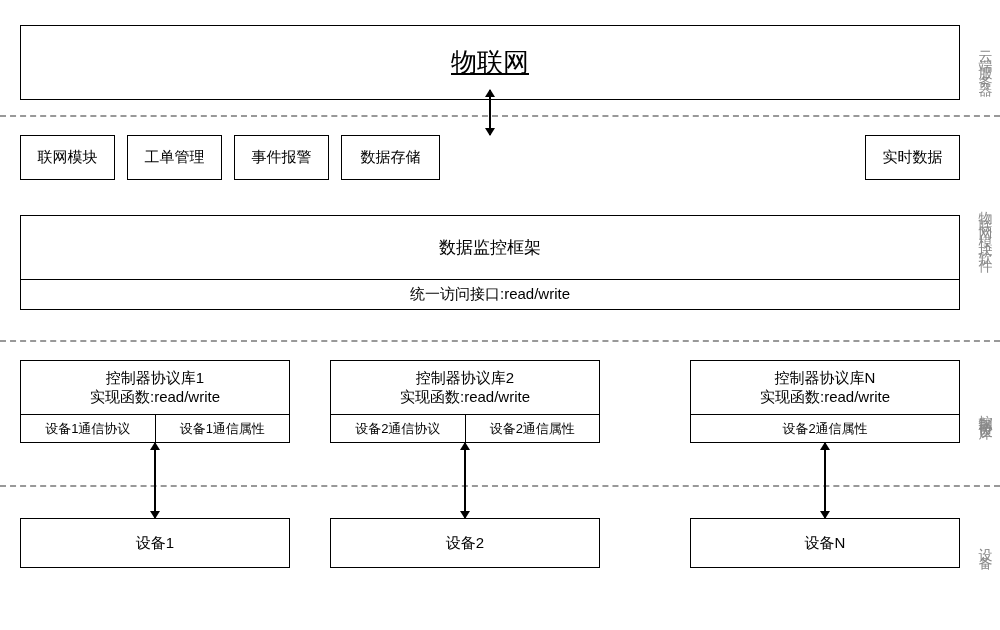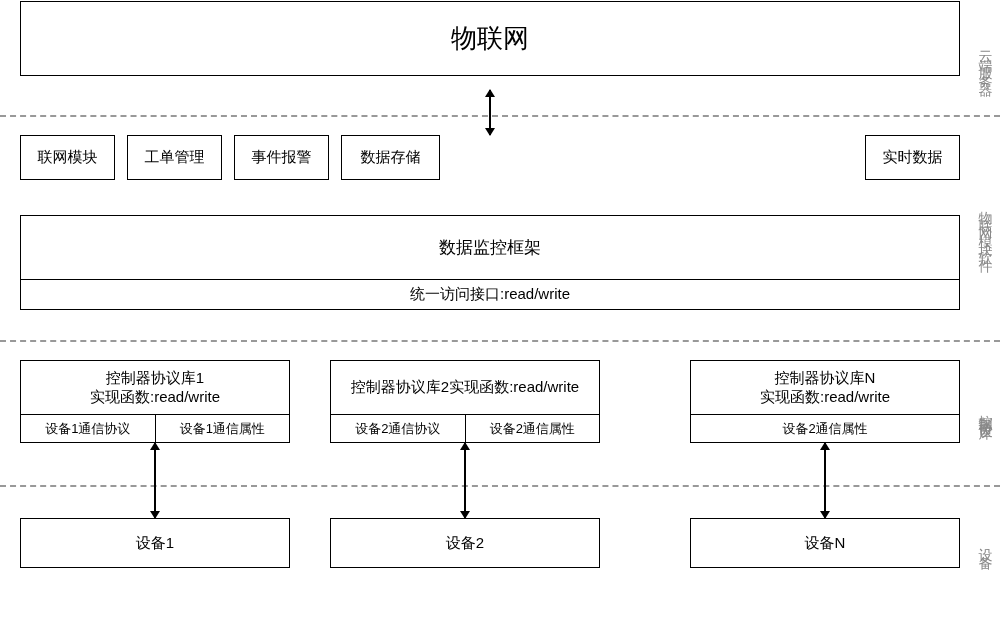--- a/index.html
+++ b/index.html
@@ -63,21 +63,21 @@
     .sub-row {
       display:flex; width:100%;
     }
     .sub-cell {
       flex:1; border:1.5px solid #000; border-top:none; font-size:13px; display:flex; align-items:center; justify-content:center; height:28px;
     }
   </style>
 </head>
 <body>
 
-<div class="layer" style="top:1px;">
+<div class="layer" style="top:25px;text-decoration:underline;">
   <div class="box" style="height:75px; font-size:26px; font-weight:500;">
     <span>物联网</span>
   </div>
 </div>
 <div class="side-label" style="top:5px; height:110px;">
   <span>云端服务器</span>
 </div>
 
 <div class="hr-dash" style="top:115px;"></div>
 
@@ -126,21 +126,21 @@
     <div class="sub-row">
       <div class="sub-cell" style="border-right:none;">
           <span>设备1通信协议</span>
         </div>
       <div class="sub-cell">
           <span>设备1通信属性</span>
         </div>
     </div>
   </div>
   <div style="width:270px;">
-    <div class="box" style="height:55px; font-size:15px;">
+    <div class="box" style="height:55px; flex-direction:column; font-size:15px;">
       <span>控制器协议库2</span>
       <span>实现函数:read/write</span>
     </div>
     <div class="sub-row">
       <div class="sub-cell" style="border-right:none;">
           <span>设备2通信协议</span>
         </div>
       <div class="sub-cell">
           <span>设备2通信属性</span>
         </div>

